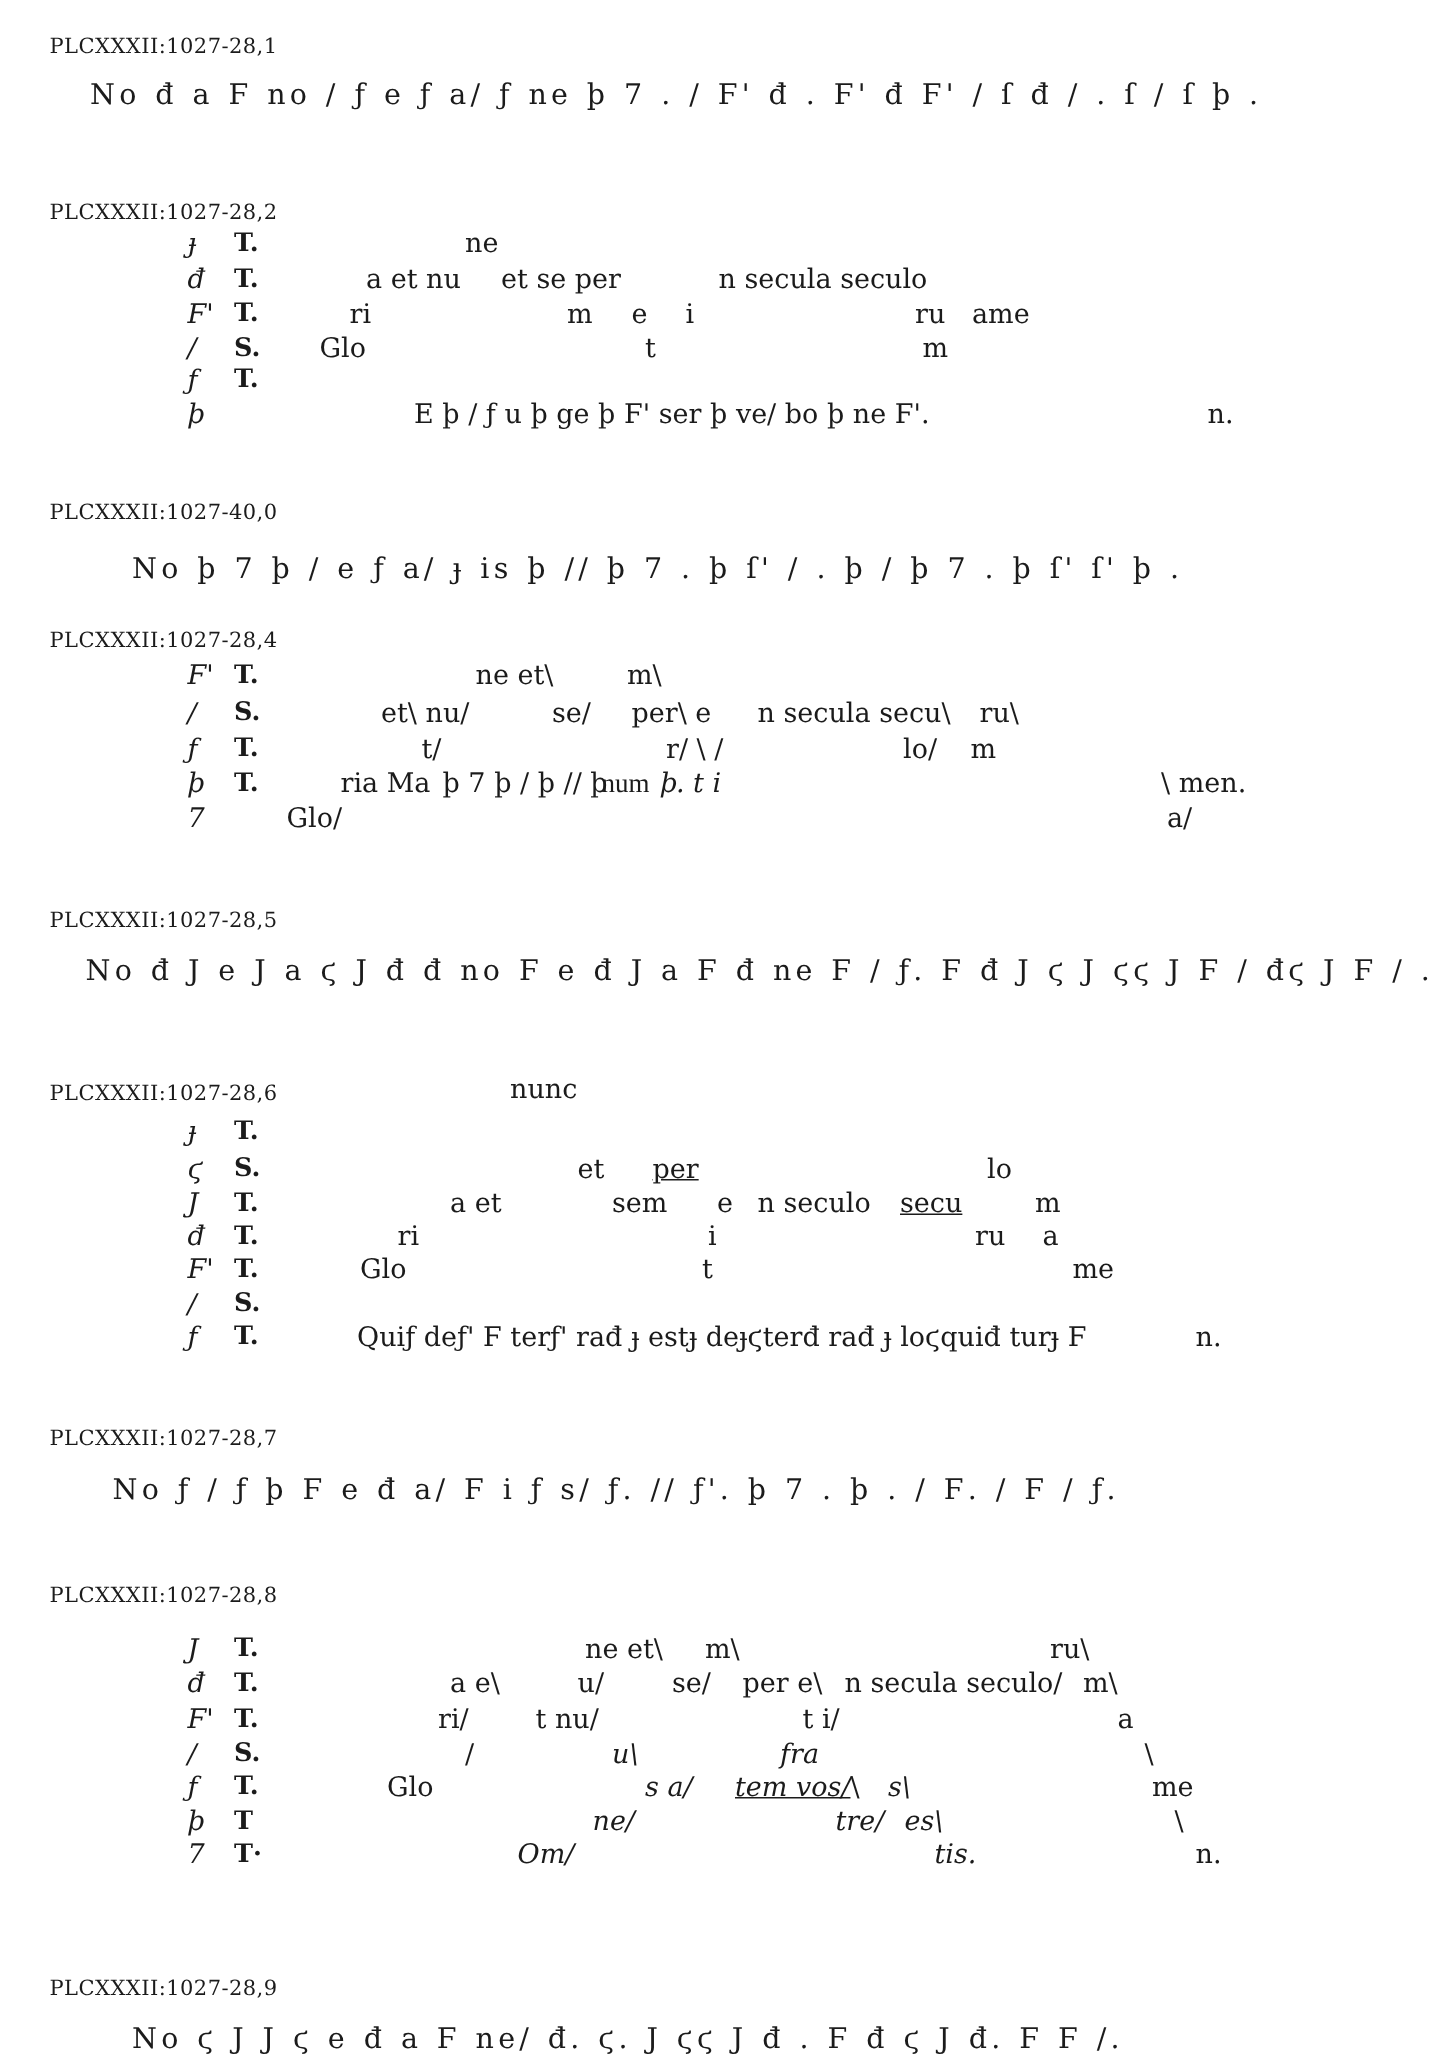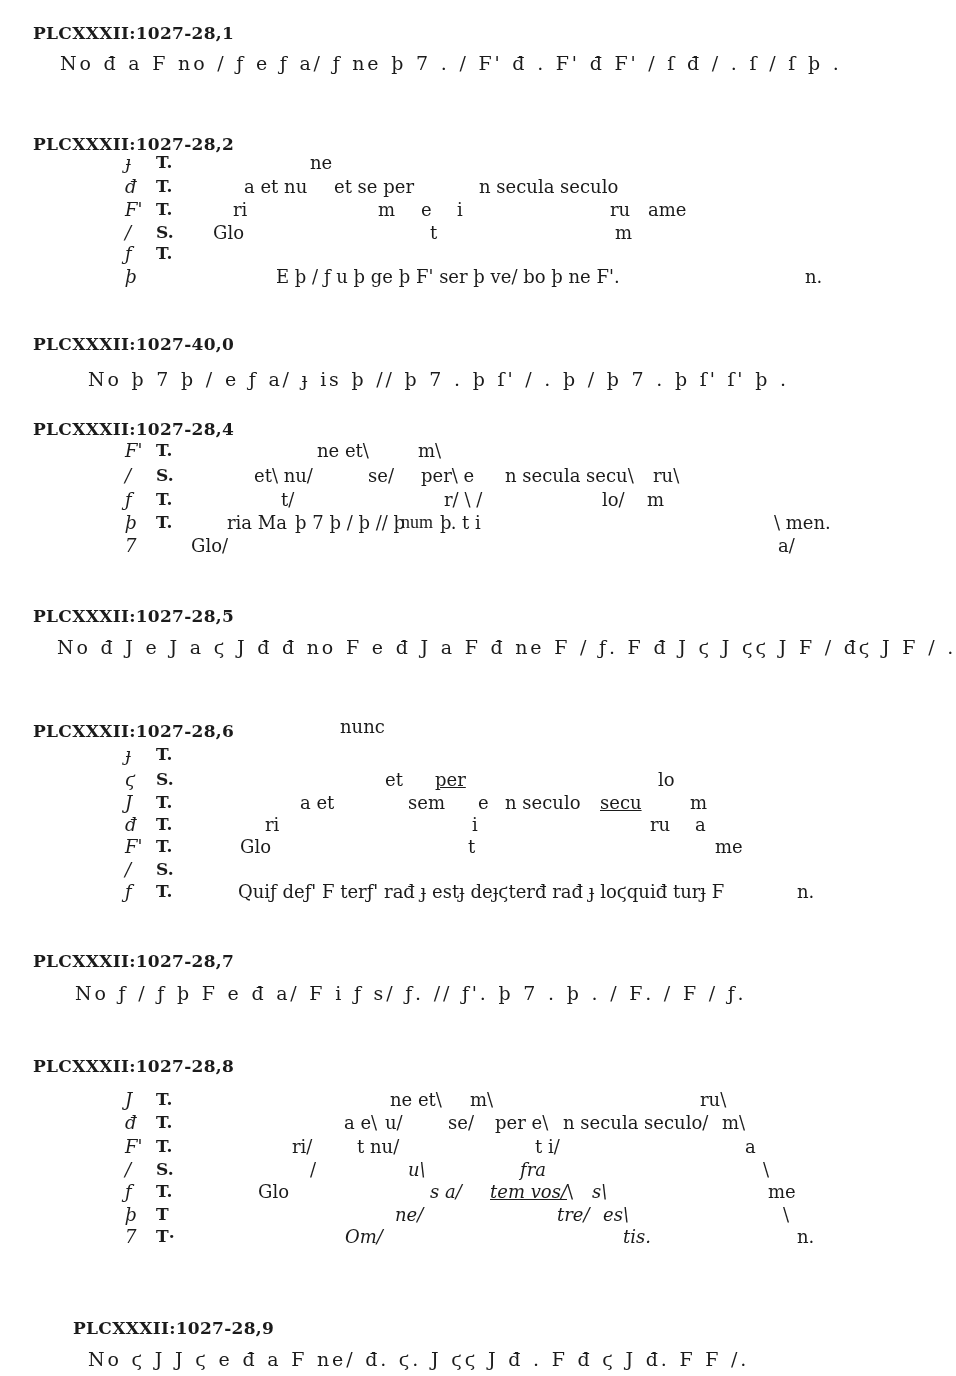--- a/index.html
+++ b/index.html
@@ -2,21 +2,21 @@
 <html><head>
 <meta charset="utf-8">
 <style>
   html,body{margin:0;padding:0;background:#e8e8e8;}
   #page{
     position:relative;width:956px;height:1376px;background:#ffffff;
     font-family:"DejaVu Serif","DejaVu Sans",serif;color:#1b1b1b;
     overflow:hidden;margin:0 auto;
   }
   .label{
-    position:absolute;font-size:17px;letter-spacing:0.3px;white-space:nowrap;font-weight:bold;
+    position:absolute;font-size:14px;letter-spacing:0.3px;white-space:nowrap;
   }
   .line{
     position:absolute;font-size:19px;letter-spacing:2.8px;word-spacing:1px;
     white-space:nowrap;
   }
   .sign{
     position:absolute;font-size:18px;font-style:italic;white-space:nowrap;
   }
   .voice{
     position:absolute;font-size:17px;font-weight:bold;white-space:nowrap;
@@ -103,21 +103,21 @@
         <div class="cell" style="left: 444px; top: 489px;">r/ \ /</div>
         <div class="cell" style="left: 602px; top: 489px;">lo/</div>
         <div class="cell" style="left: 647px; top: 489px;">m</div>
       </div>
       <div>
         <div class="sign" style="left: 125px; top: 512px;">þ</div>
         <div class="voice" style="left: 156px; top: 512px;">T.</div>
         <div class="cell" style="left: 227px; top: 512px;">ria Ma</div>
         <div class="cell" style="left: 295px; top: 512px;">þ 7 þ / þ // þ</div>
         <div class="cell" style="left: 401px; top: 512px; font-family: Liberation Serif, serif;">num</div>
-        <div class="cell" style="left: 440px; top: 512px;">þ. t i</div>
+        <div class="cell" style="left: 440px; top: 512px; font-style: italic;">þ. t i</div>
         <div class="cell" style="left: 774px; top: 512px;">\ men.</div>
       </div>
       <div>
         <div class="sign" style="left: 125px; top: 535px;">7</div>
         <div class="cell" style="left: 191px; top: 535px;">Glo/</div>
         <div class="cell" style="left: 778px; top: 535px;">a/</div>
       </div>
     </div>
     <div>
       <div class="label" style="left: 33px; top: 606px;">PLCXXXII:1027-28,5</div>
@@ -182,21 +182,21 @@
       <div>
         <div class="sign" style="left: 125px; top: 1089px;">J</div>
         <div class="voice" style="left: 156px; top: 1089px;">T.</div>
         <div class="cell" style="left: 390px; top: 1089px;">ne et\</div>
         <div class="cell" style="left: 470px; top: 1089px;">m\</div>
         <div class="cell" style="left: 700px; top: 1089px;">ru\</div>
       </div>
       <div>
         <div class="sign" style="left: 125px; top: 1112px;">đ</div>
         <div class="voice" style="left: 156px; top: 1112px;">T.</div>
-        <div class="cell" style="left: 300px; top: 1112px; margin-left: 44px;">a e\</div>
+        <div class="cell" style="left: 300px; top: 1112px;">a e\</div>
         <div class="cell" style="left: 385px; top: 1112px;">u/</div>
         <div class="cell" style="left: 448px; top: 1112px;">se/</div>
         <div class="cell" style="left: 495px; top: 1112px;">per e\</div>
         <div class="cell" style="left: 563px; top: 1112px;">n secula seculo/</div>
         <div class="cell" style="left: 722px; top: 1112px;">m\</div>
       </div>
       <div>
         <div class="sign" style="left: 125px; top: 1136px;">Ϝ'</div>
         <div class="voice" style="left: 156px; top: 1136px;">T.</div>
         <div class="cell" style="left: 292px; top: 1136px;">ri/</div>
@@ -232,16 +232,16 @@
       </div>
       <div>
         <div class="sign" style="left: 125px; top: 1226px;">7</div>
         <div class="voice" style="left: 156px; top: 1226px;">T·</div>
         <div class="cell it" style="left: 345px; top: 1226px;">Om/</div>
         <div class="cell it" style="left: 623px; top: 1226px;">tis.</div>
         <div class="cell" style="left: 797px; top: 1226px;">n.</div>
       </div>
     </div>
     <div>
-      <div class="label" style="left: 33px; top: 1318px; margin-left: 40px;">PLCXXXII:1027-28,9</div>
+      <div class="label" style="left: 33px; top: 1318px;">PLCXXXII:1027-28,9</div>
       <div class="line" style="left: 88px; top: 1348px;">No ϛ J J ϛ e đ a Ϝ ne/ đ. ϛ. J ϛϛ J đ . Ϝ đ ϛ J đ. Ϝ Ϝ /.</div>
     </div>
   </div>
 
 </body></html>

